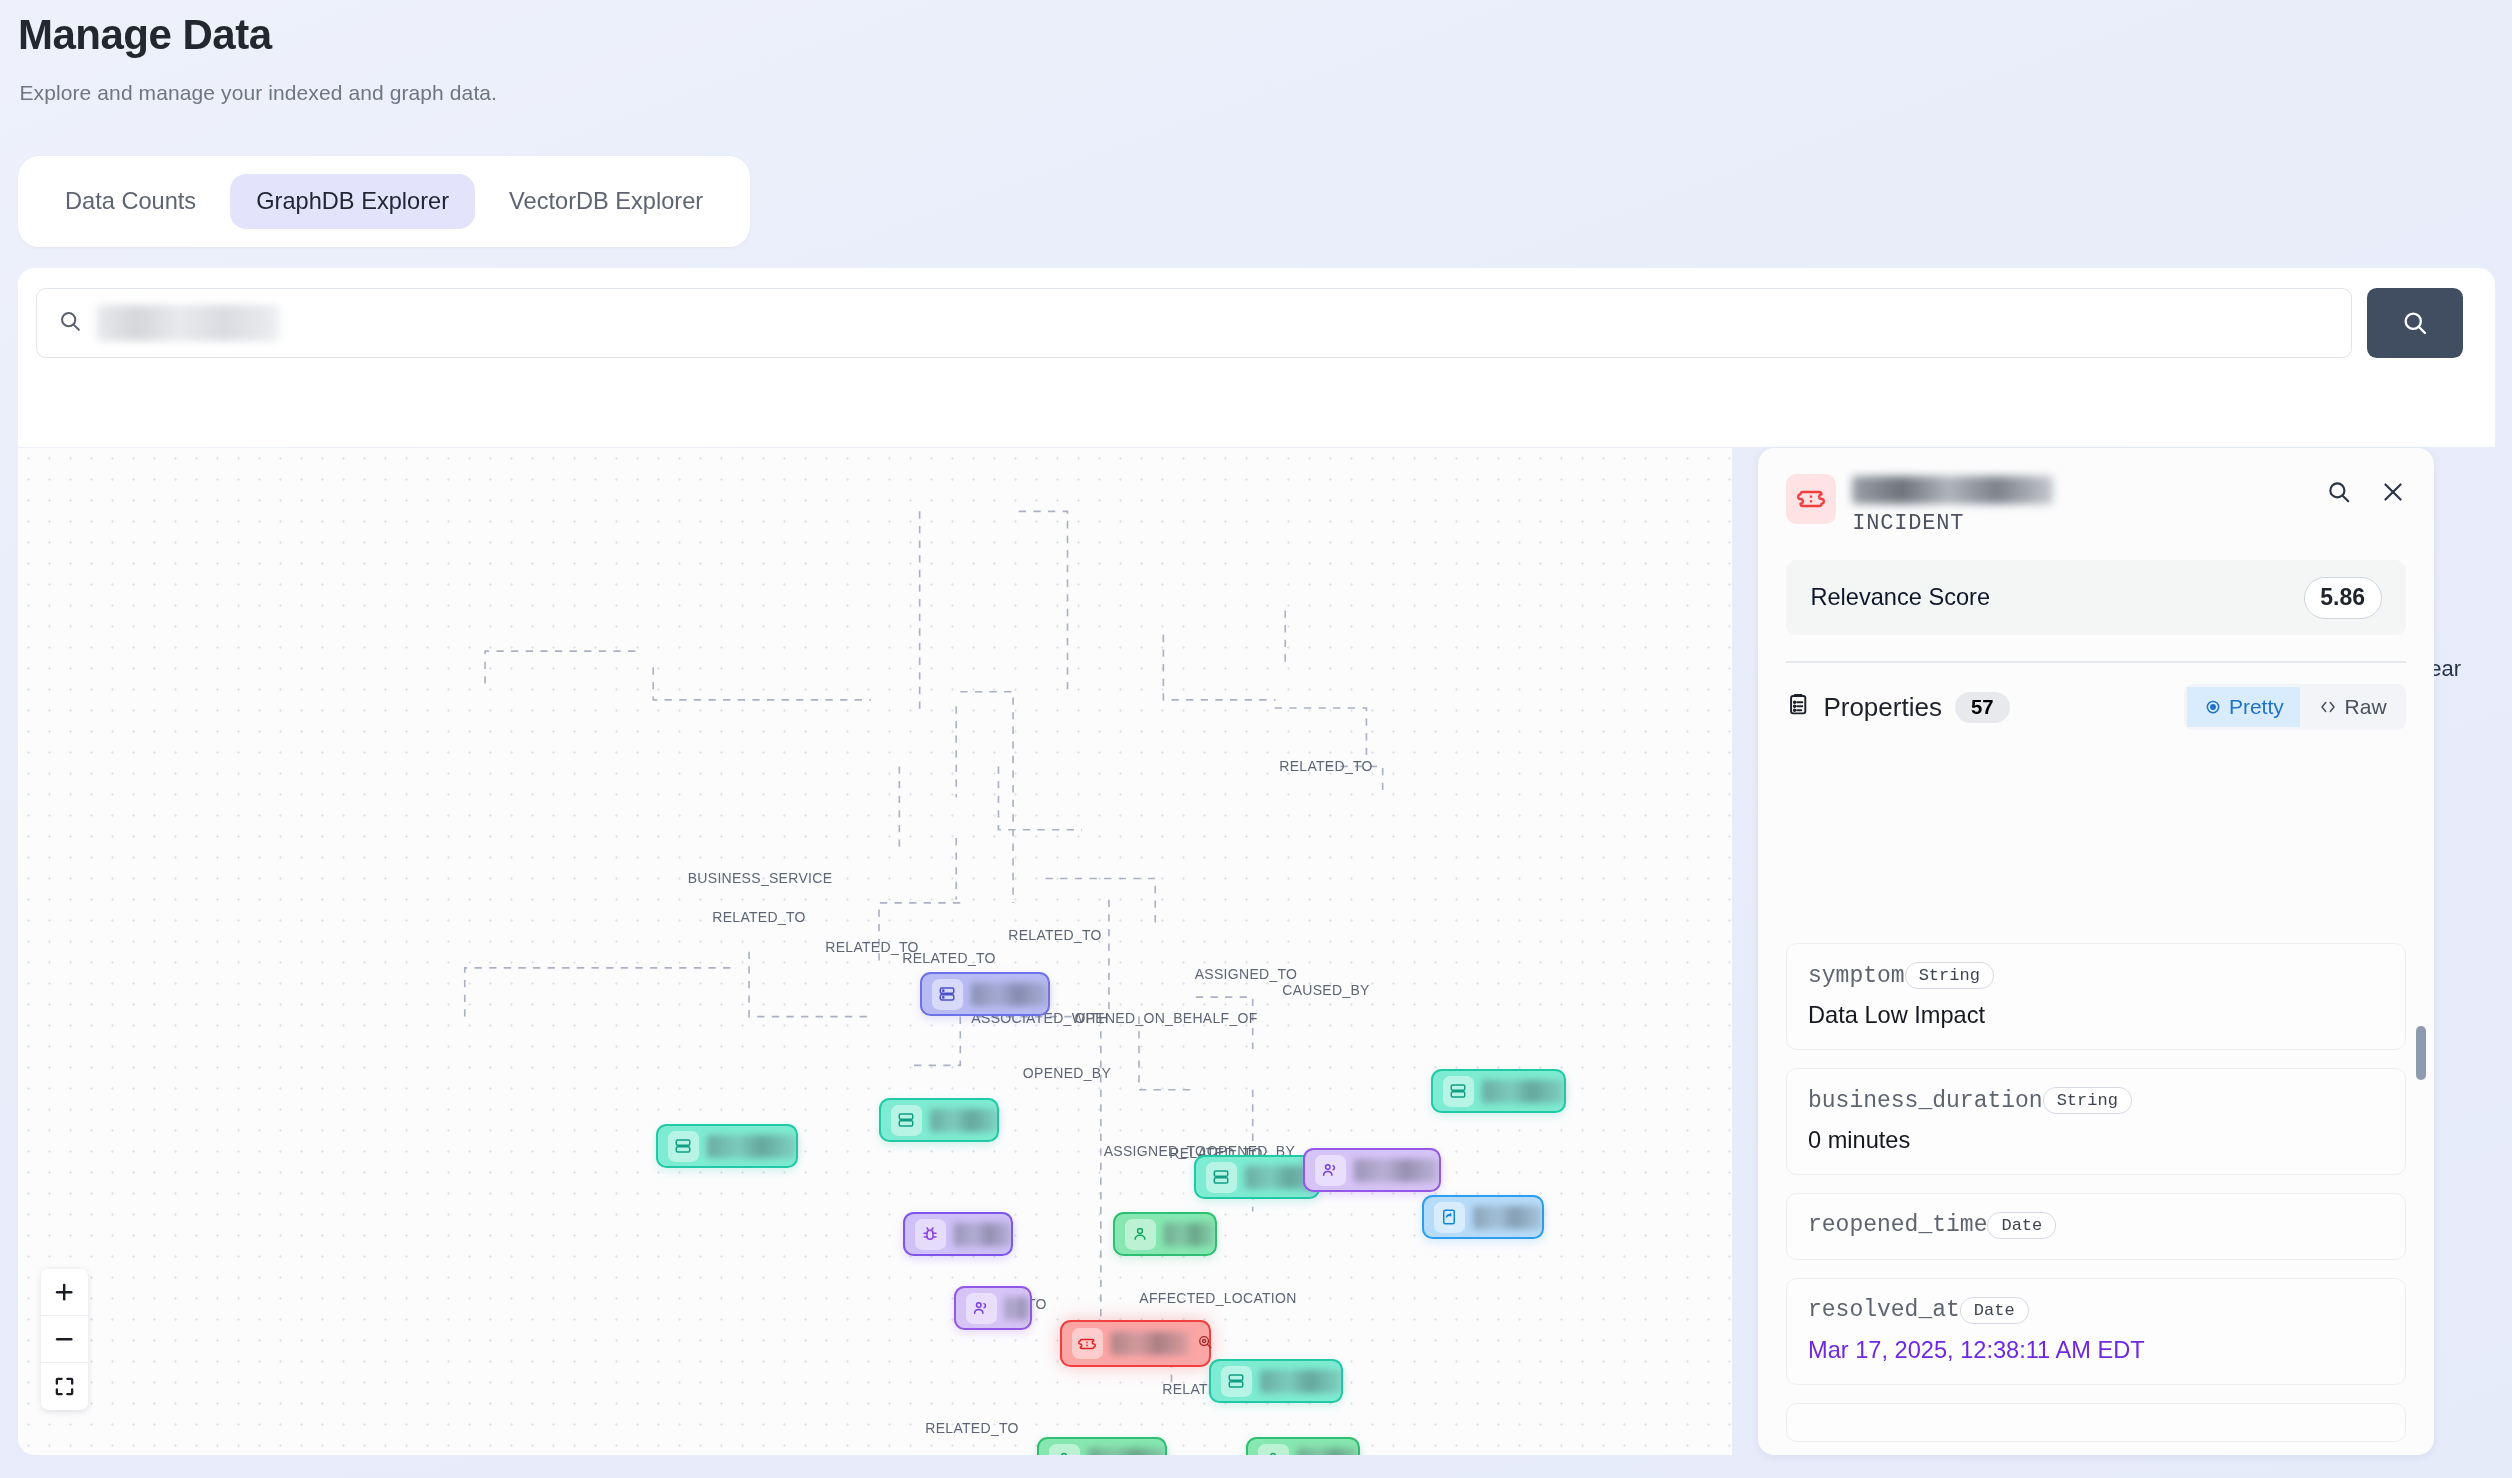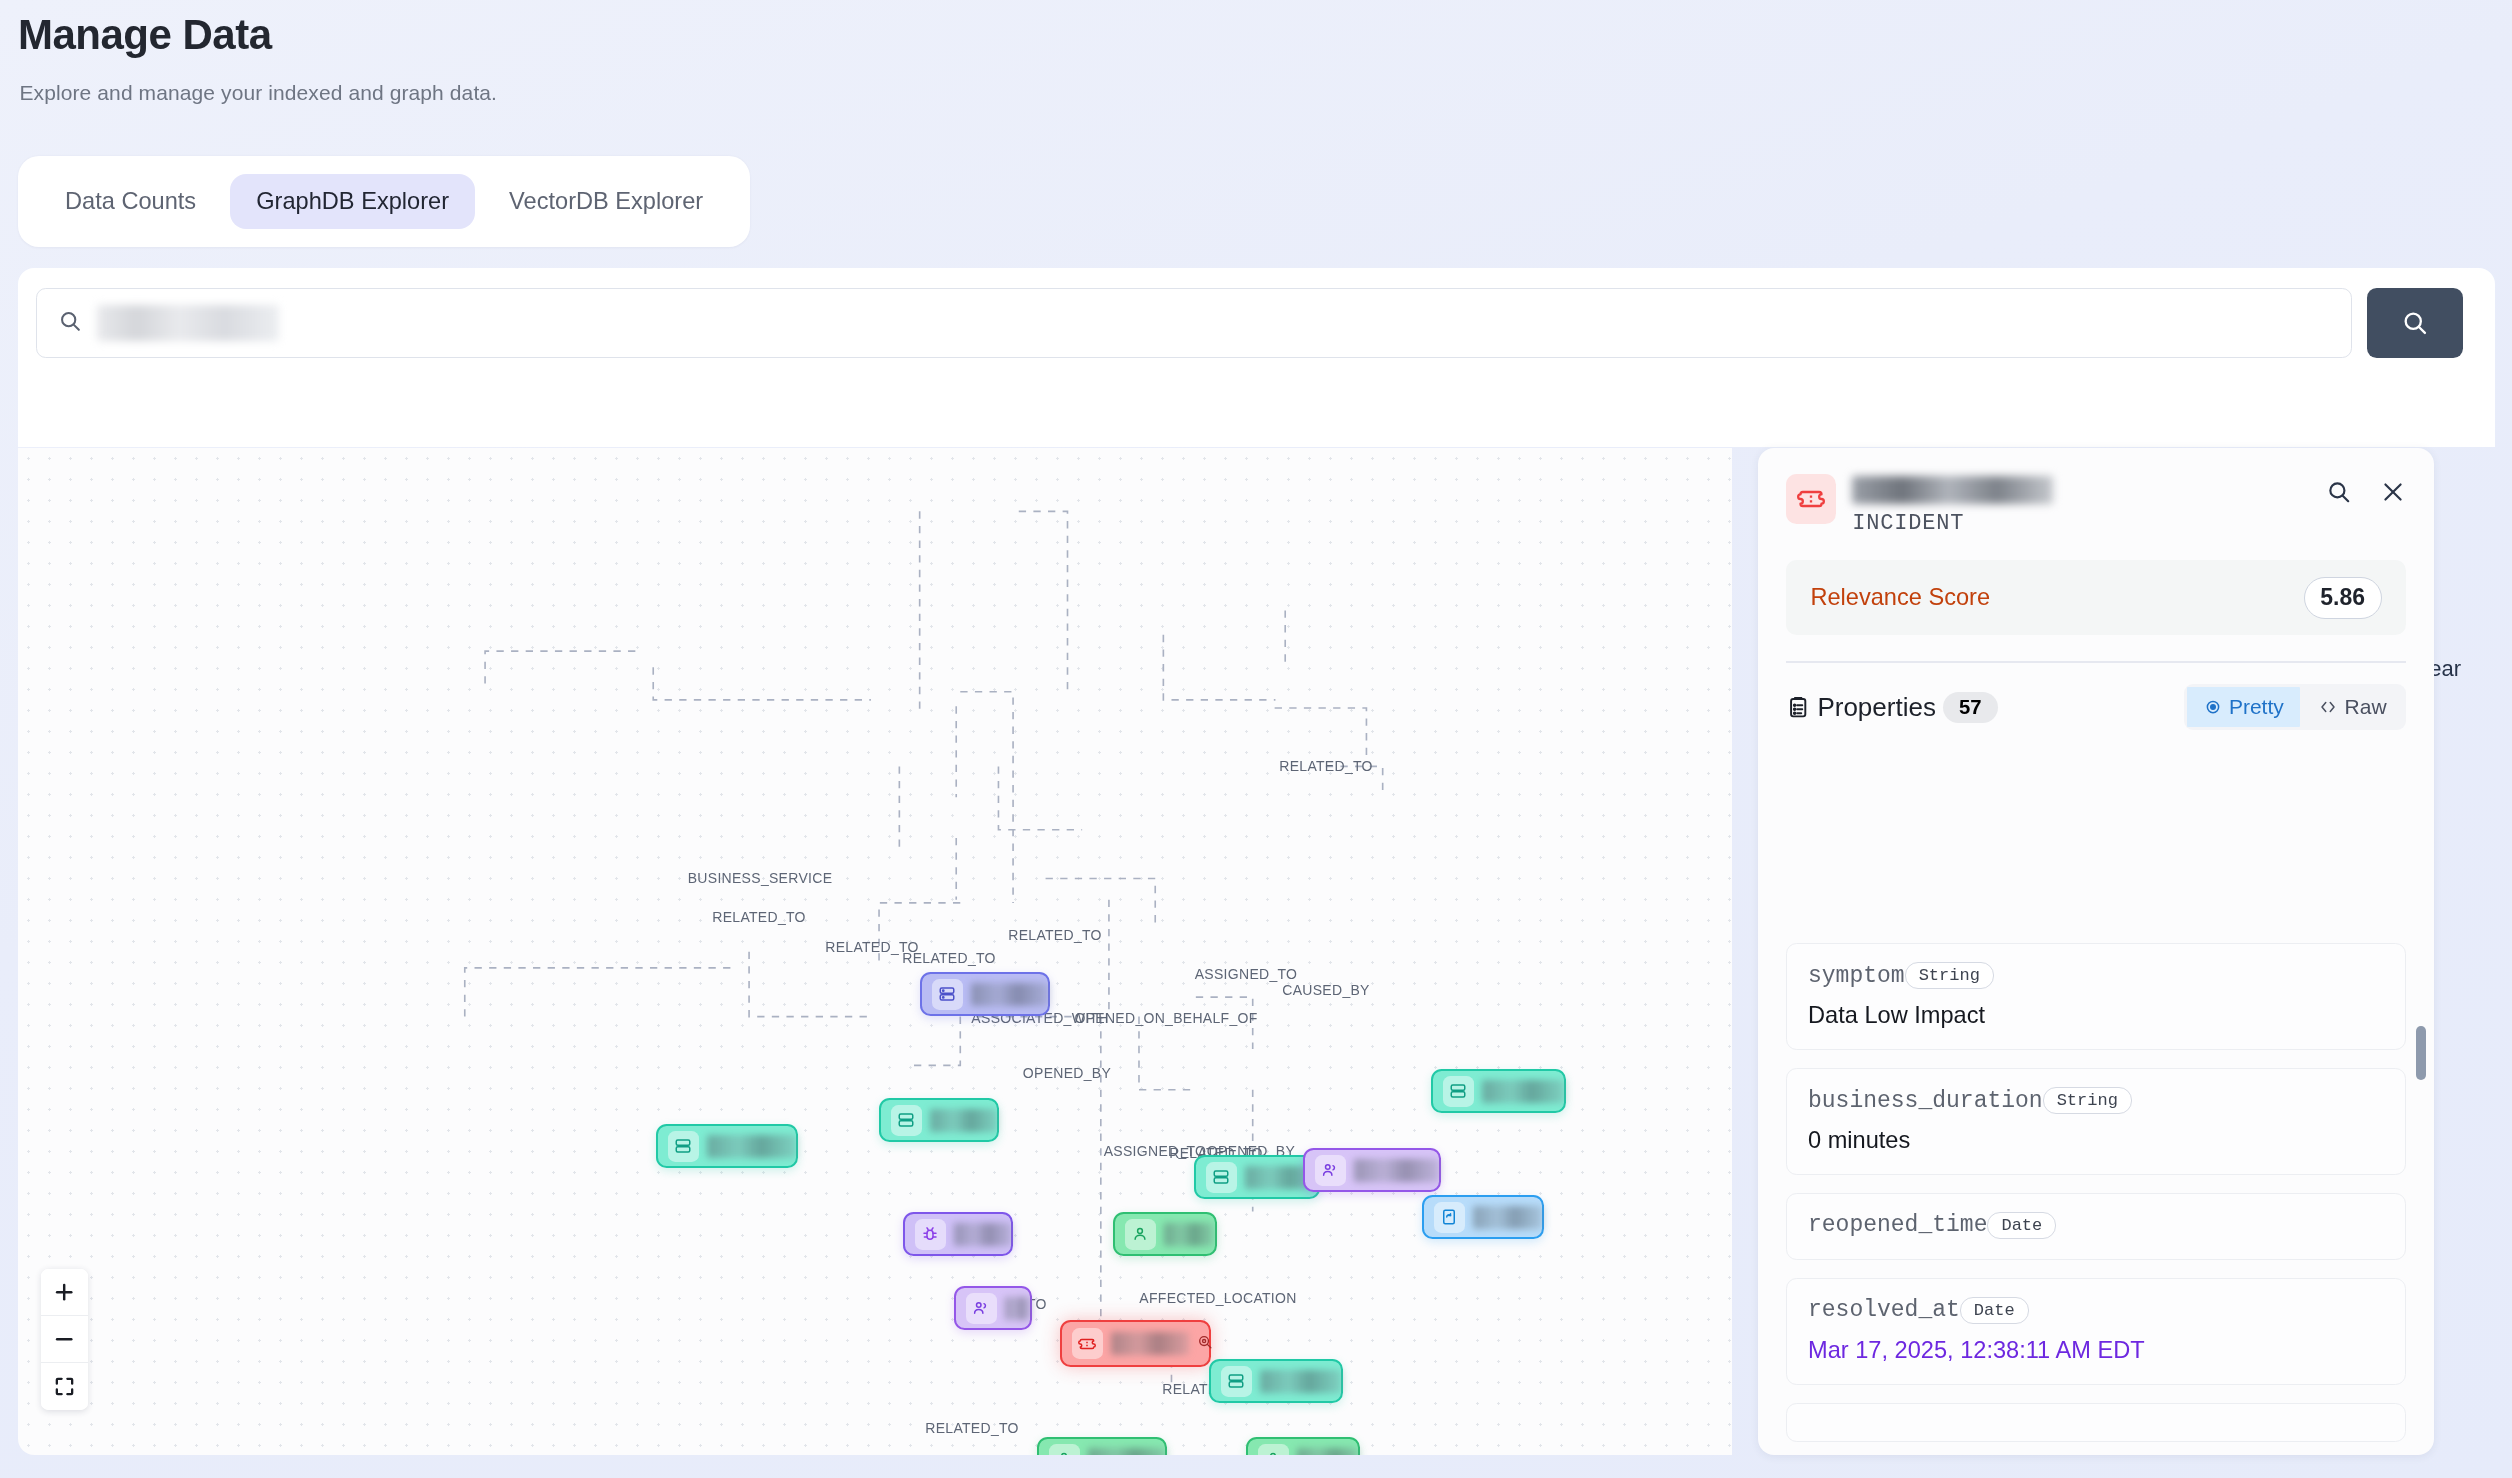--- a/index.html
+++ b/index.html
@@ -134,32 +134,32 @@
     width: 201px; height: 28px; border-radius: 2.4px; filter: blur(4.1px);
     background: linear-gradient(90deg,#9ba0a8 0%,#6f747c 25%,#b0b4bb 48%,#7d828a 72%,#c5c8cd 100%);
   }
   .d-type { font-family: "Liberation Mono", monospace; font-size: 22px; color: #4d5360; margin-top: 7.3px; letter-spacing: 0.8px; }
   .d-acts { display: flex; gap: 28px; padding-top: 4.9px; }
   .d-acts span { cursor: pointer; display: flex; }
   .relevance {
     margin: 24.4px 28px 0 28px; height: 75px; background: #f4f6f6; border-radius: 10.6px;
     display: flex; align-items: center; justify-content: space-between; padding: 0 24.4px;
   }
-  .relevance .lab { font-size: 23.6px; color: #c2410c; }
+  .relevance .lab { font-size: 23.6px; color: #0f172a; }
   .relevance .val {
     min-width: 78px; height: 42px; border: 1.2px solid #cfd5e0; border-radius: 21px; background: #fff;
     display: flex; align-items: center; justify-content: center; font-size: 23px; font-weight: 600; color: #1f232c;
     padding: 0 14.6px;
   }
   .d-div { margin: 26px 28px 0 28px; height: 1.6px; background: #e6e8f0; }
   .props-head {
     display: flex; align-items: center; justify-content: space-between;
     padding: 21px 28px 0 28px;
   }
-  .ph-left { display: flex; align-items: flex-end; gap: 7px; }
+  .ph-left { display: flex; align-items: flex-start; gap: 13px; }
   .ph-left .t { font-size: 26px; color: #1d212a; }
   .ph-count {
     background: #e8e9ec; border-radius: 16.2px; padding: 4.1px 16.2px; font-size: 20.3px; color: #000000; font-weight: 600;
   }
   .seg { display: flex; background: #f3f4f7; border-radius: 9px; padding: 3.2px; gap: 3.2px; }
   .seg div {
     display: flex; align-items: center; gap: 7.3px; padding: 8.1px 16.2px; border-radius: 1px;
     font-size: 21px; color: #4a5060; cursor: pointer;
   }
   .seg div.on { background: #d8ecfd; color: #1f72c8; font-weight: 500; }

